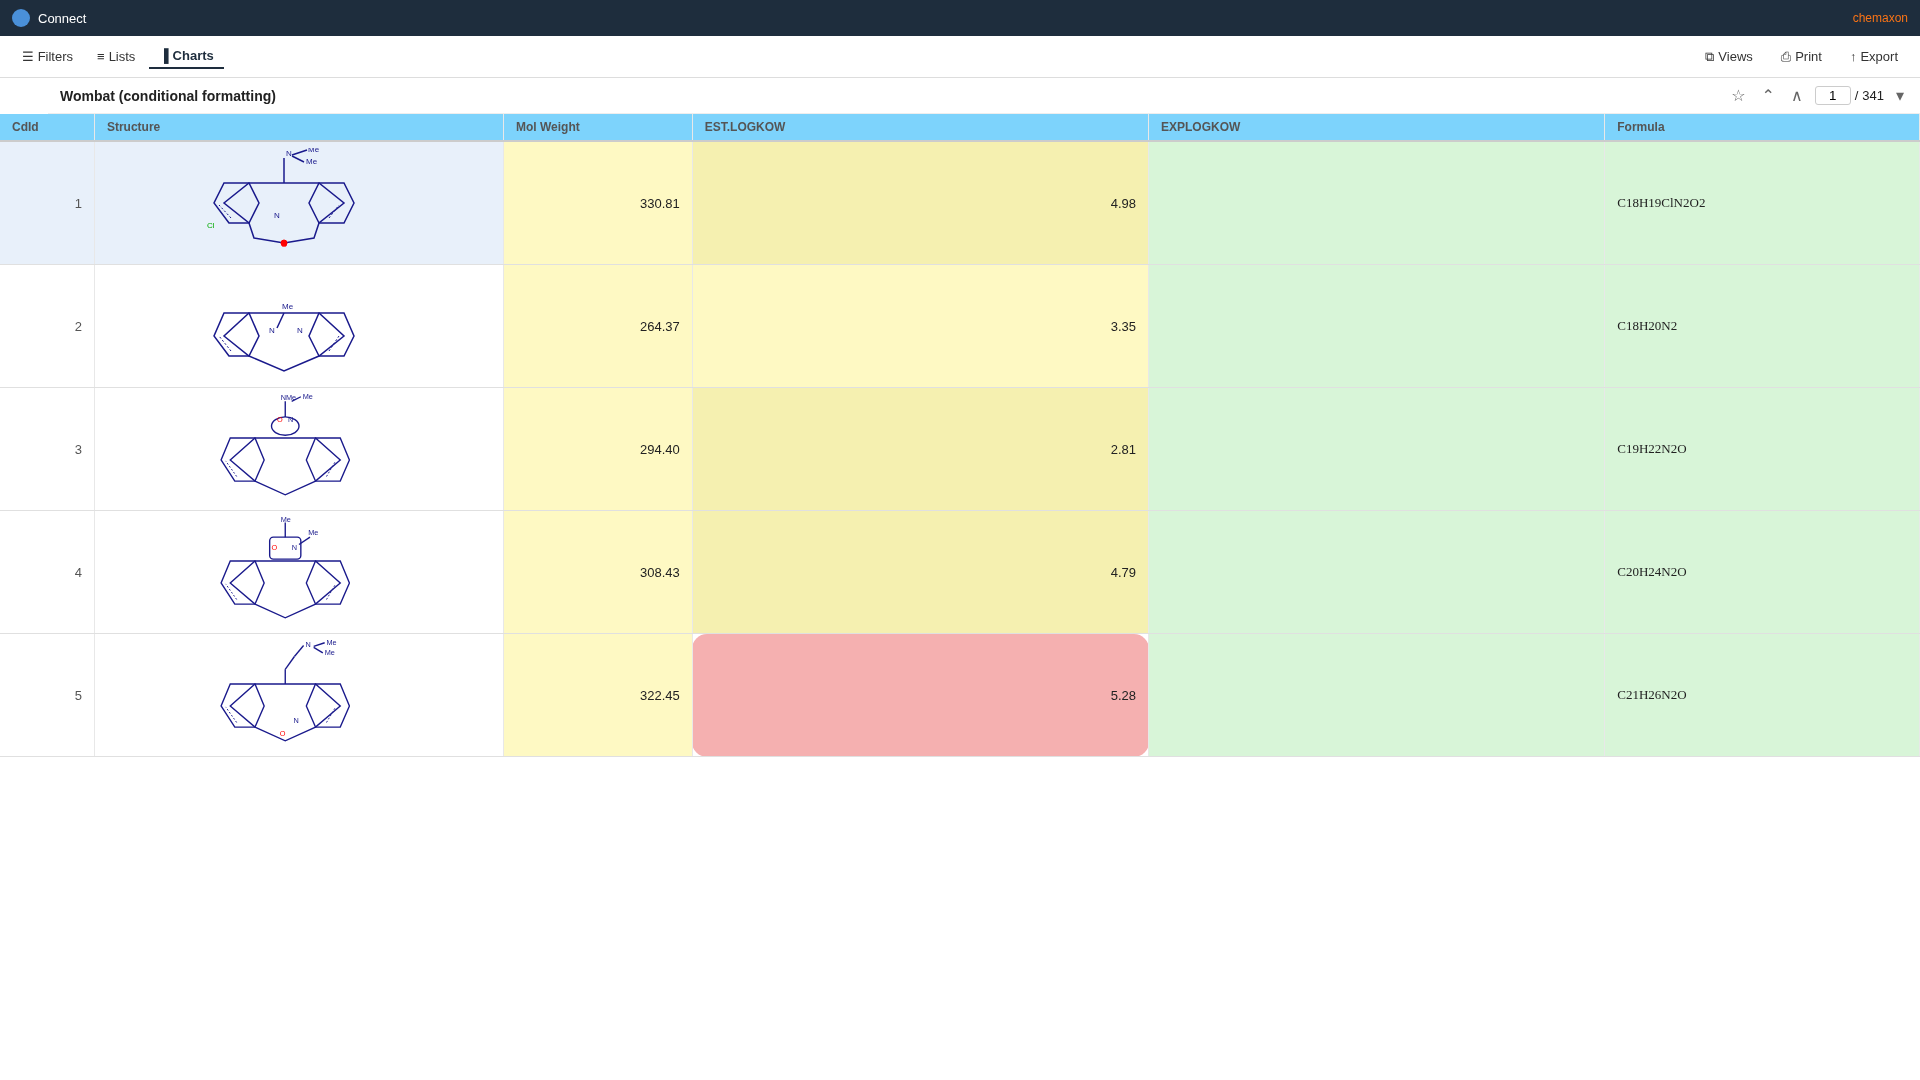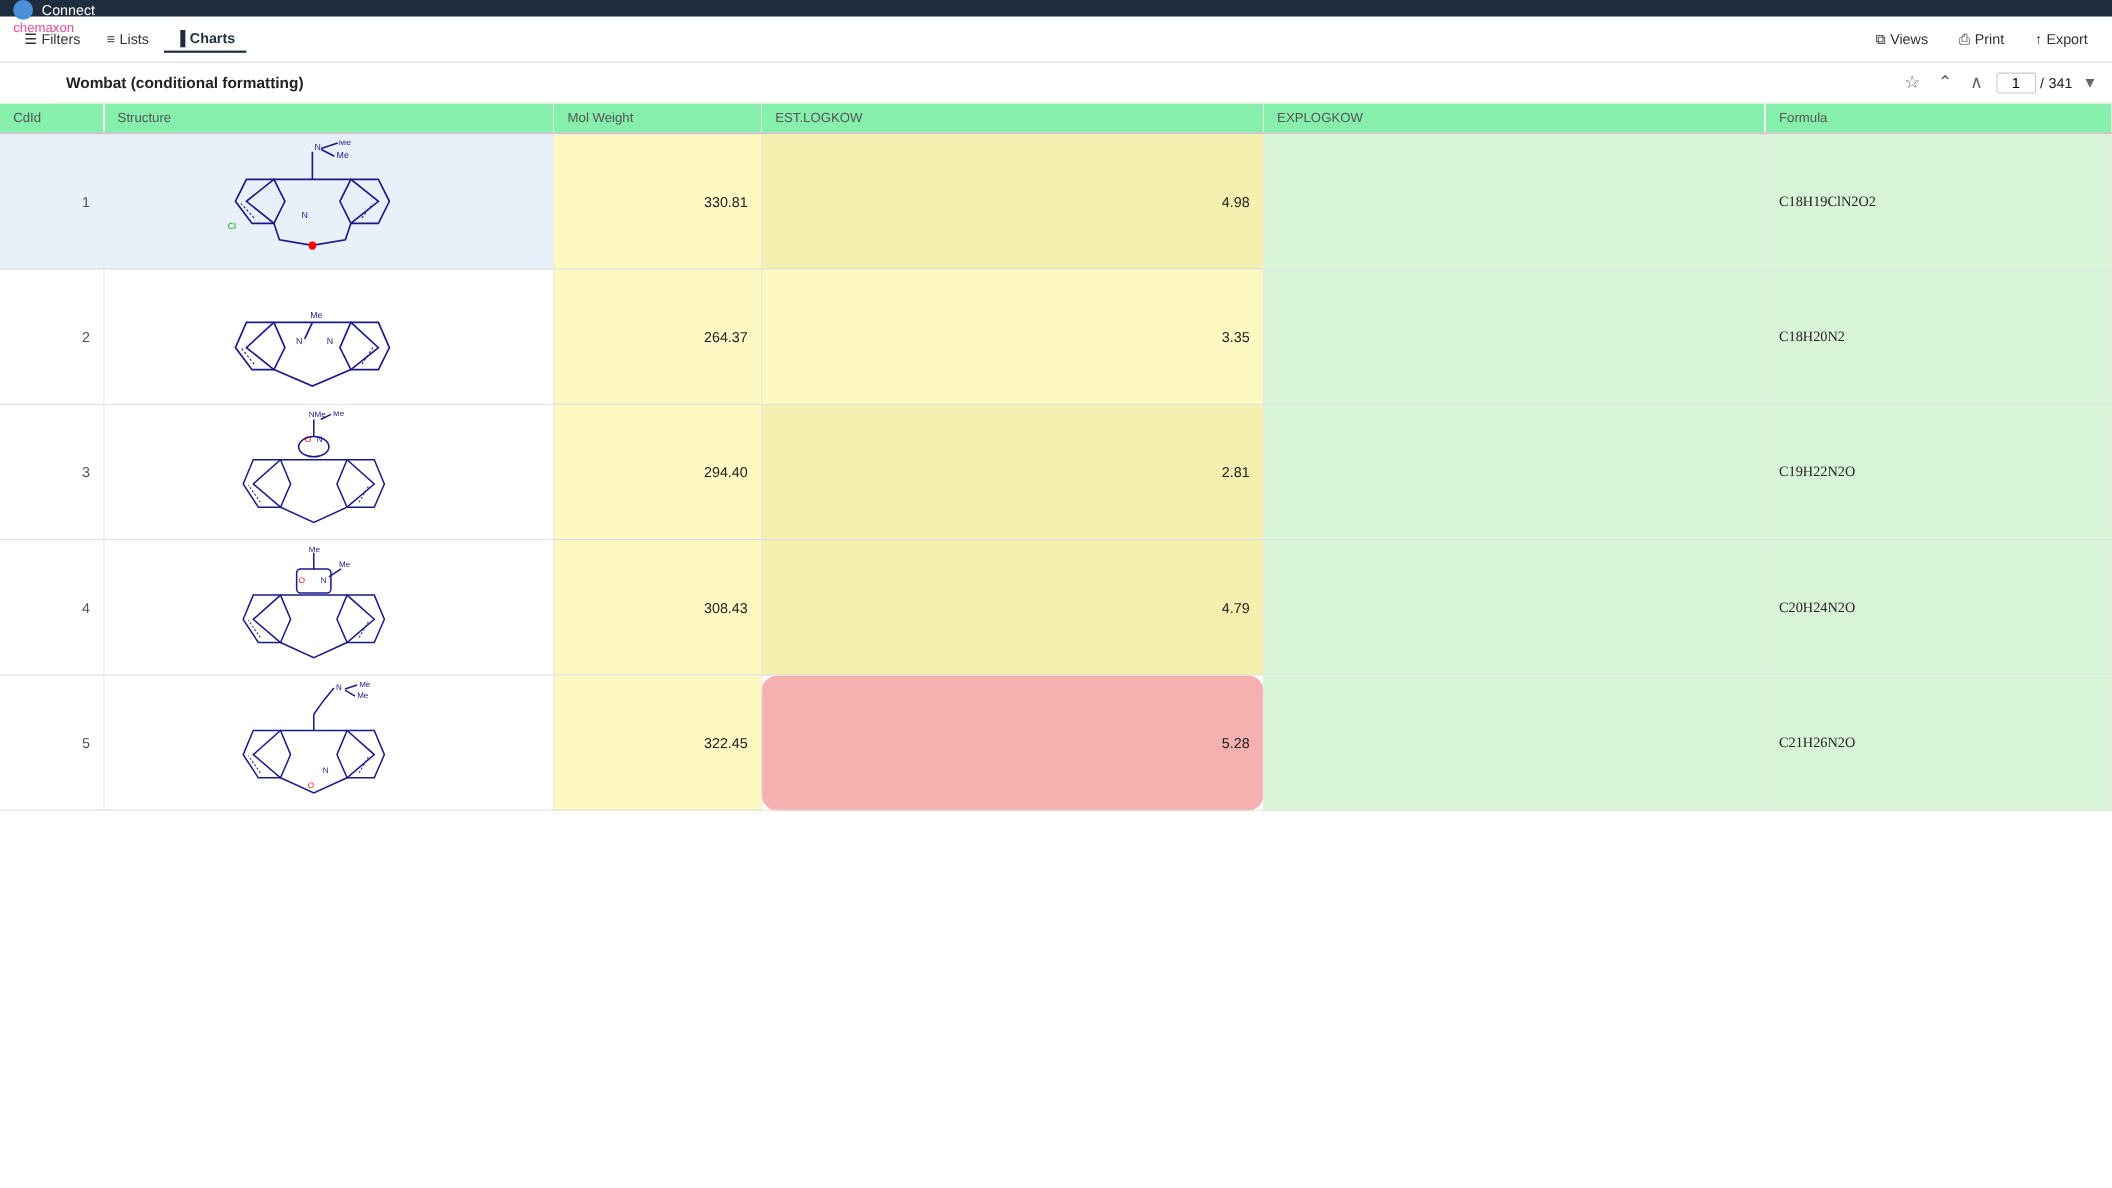--- a/index.html
+++ b/index.html
@@ -3,28 +3,28 @@
   <meta charset="utf-8">
   <style>
     * { box-sizing: border-box; margin: 0; padding: 0; }
     body { font-family: -apple-system, BlinkMacSystemFont, 'Segoe UI', Arial, sans-serif; font-size: 13px; background: #fff; color: #222; }
 
     
     #topbar {
       background: #1e2d3d;
       color: #fff;
       display: flex;
+      align-items: center;
       justify-content: space-between;
-      height: 15px;
+      height: 36px;
       padding: 0 12px;
-      flex-direction: column;
     }
     #topbar-left { display: flex; align-items: center; gap: 8px; font-size: 13px; }
     #topbar-left .app-icon { width: 18px; height: 18px; background: #4a90d9; border-radius: 50%; display: inline-block; }
-    #topbar-right { font-size: 12px; color: #ec4899; }
+    #topbar-right { font-size: 12px; color: #f97316; }
 
     
     #toolbar {
       display: flex;
       align-items: center;
       border-bottom: 1px solid #ddd;
       padding: 0 12px;
       height: 42px;
       gap: 4px;
     }
@@ -49,23 +49,23 @@
     #title-right { display: flex; align-items: center; gap: 8px; }
     .icon-btn { background: none; border: none; cursor: pointer; color: #666; font-size: 16px; padding: 2px 4px; }
     .pagination { display: flex; align-items: center; gap: 4px; font-size: 13px; }
     .pagination input { width: 36px; text-align: center; border: 1px solid #ccc; border-radius: 3px; padding: 1px 4px; }
 
     
     #data-table { width: 100%; border-collapse: collapse; }
     #data-table thead tr { border-bottom: 2px solid #ccc; }
     #data-table th {
       text-align: left; padding: 6px 12px;
-      font-size: 12px; font-weight: 400; color: #555;
+      font-size: 12px; font-weight: 700; color: #555;
       border-right: 1px solid #e8e8e8;
-      position: sticky; top: 0; background: #86efac; z-index: 1;
+      position: sticky; top: 0; background: #7dd3fc; z-index: 1;
     }
     #data-table td {
       padding: 6px 12px;
       border-bottom: 1px solid #e0e0e0;
       border-right: 1px solid #e8e8e8;
       vertical-align: middle;
     }
     .col-cdid { width: 60px; text-align: right; color: #555; }
     .col-structure { width: 260px; text-align: center; }
     .col-molweight { width: 120px; text-align: right; }

